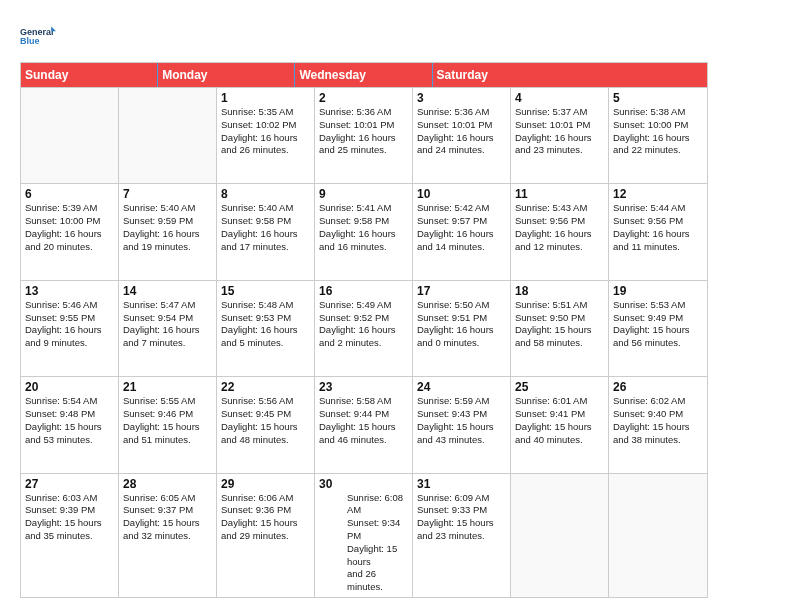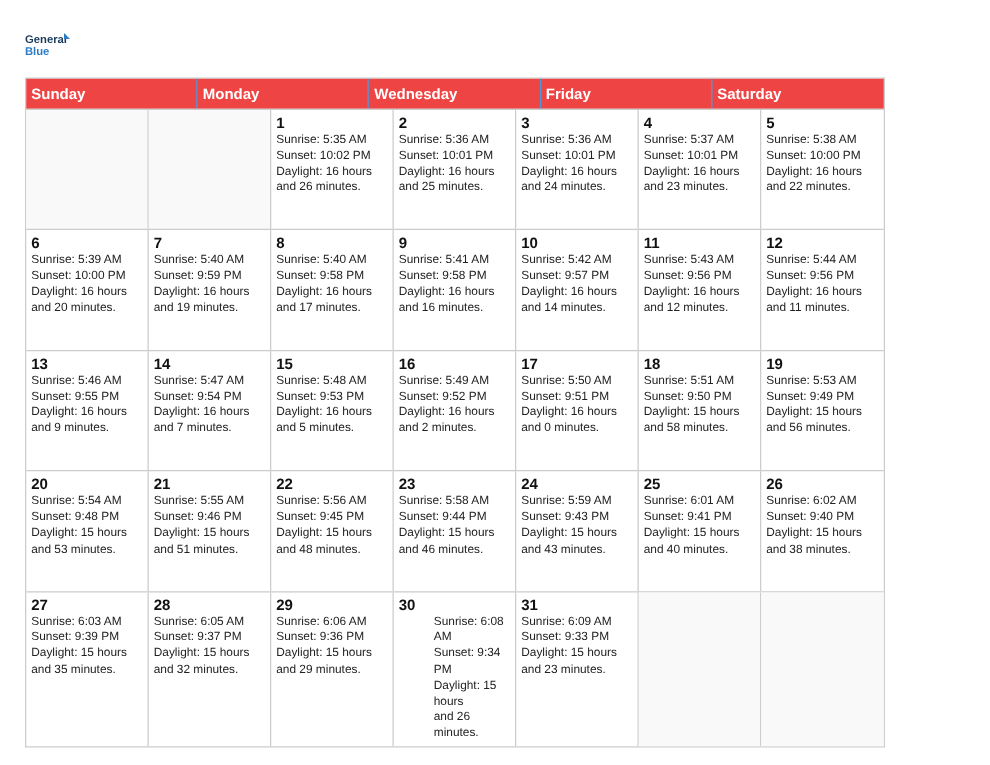--- a/index.html
+++ b/index.html
@@ -113,21 +113,20 @@
       <div class="cal-title"></div>
       <div class="cal-subtitle"></div>
     </div>
   </div>
 
   <div class="calendar">
     <div class="cal-header-row">
     <div class="cal-header-cell">Sunday</div>
         <div class="cal-header-cell">Monday</div>
         <div class="cal-header-cell">Wednesday</div>
-        <div class="cal-header-cell">Friday</div>
         <div class="cal-header-cell">Saturday</div>
       </div>
     <div class="cal-body">
     <div class="cal-row">
           <div class="cal-cell empty"></div>
           <div class="cal-cell empty"></div>
           <div class="cal-cell">
             <span class="day-num">1</span>
             <div class="cell-text" style="white-space: pre-wrap;">Sunrise: 5:35 AM
 Sunset: 10:02 PM

